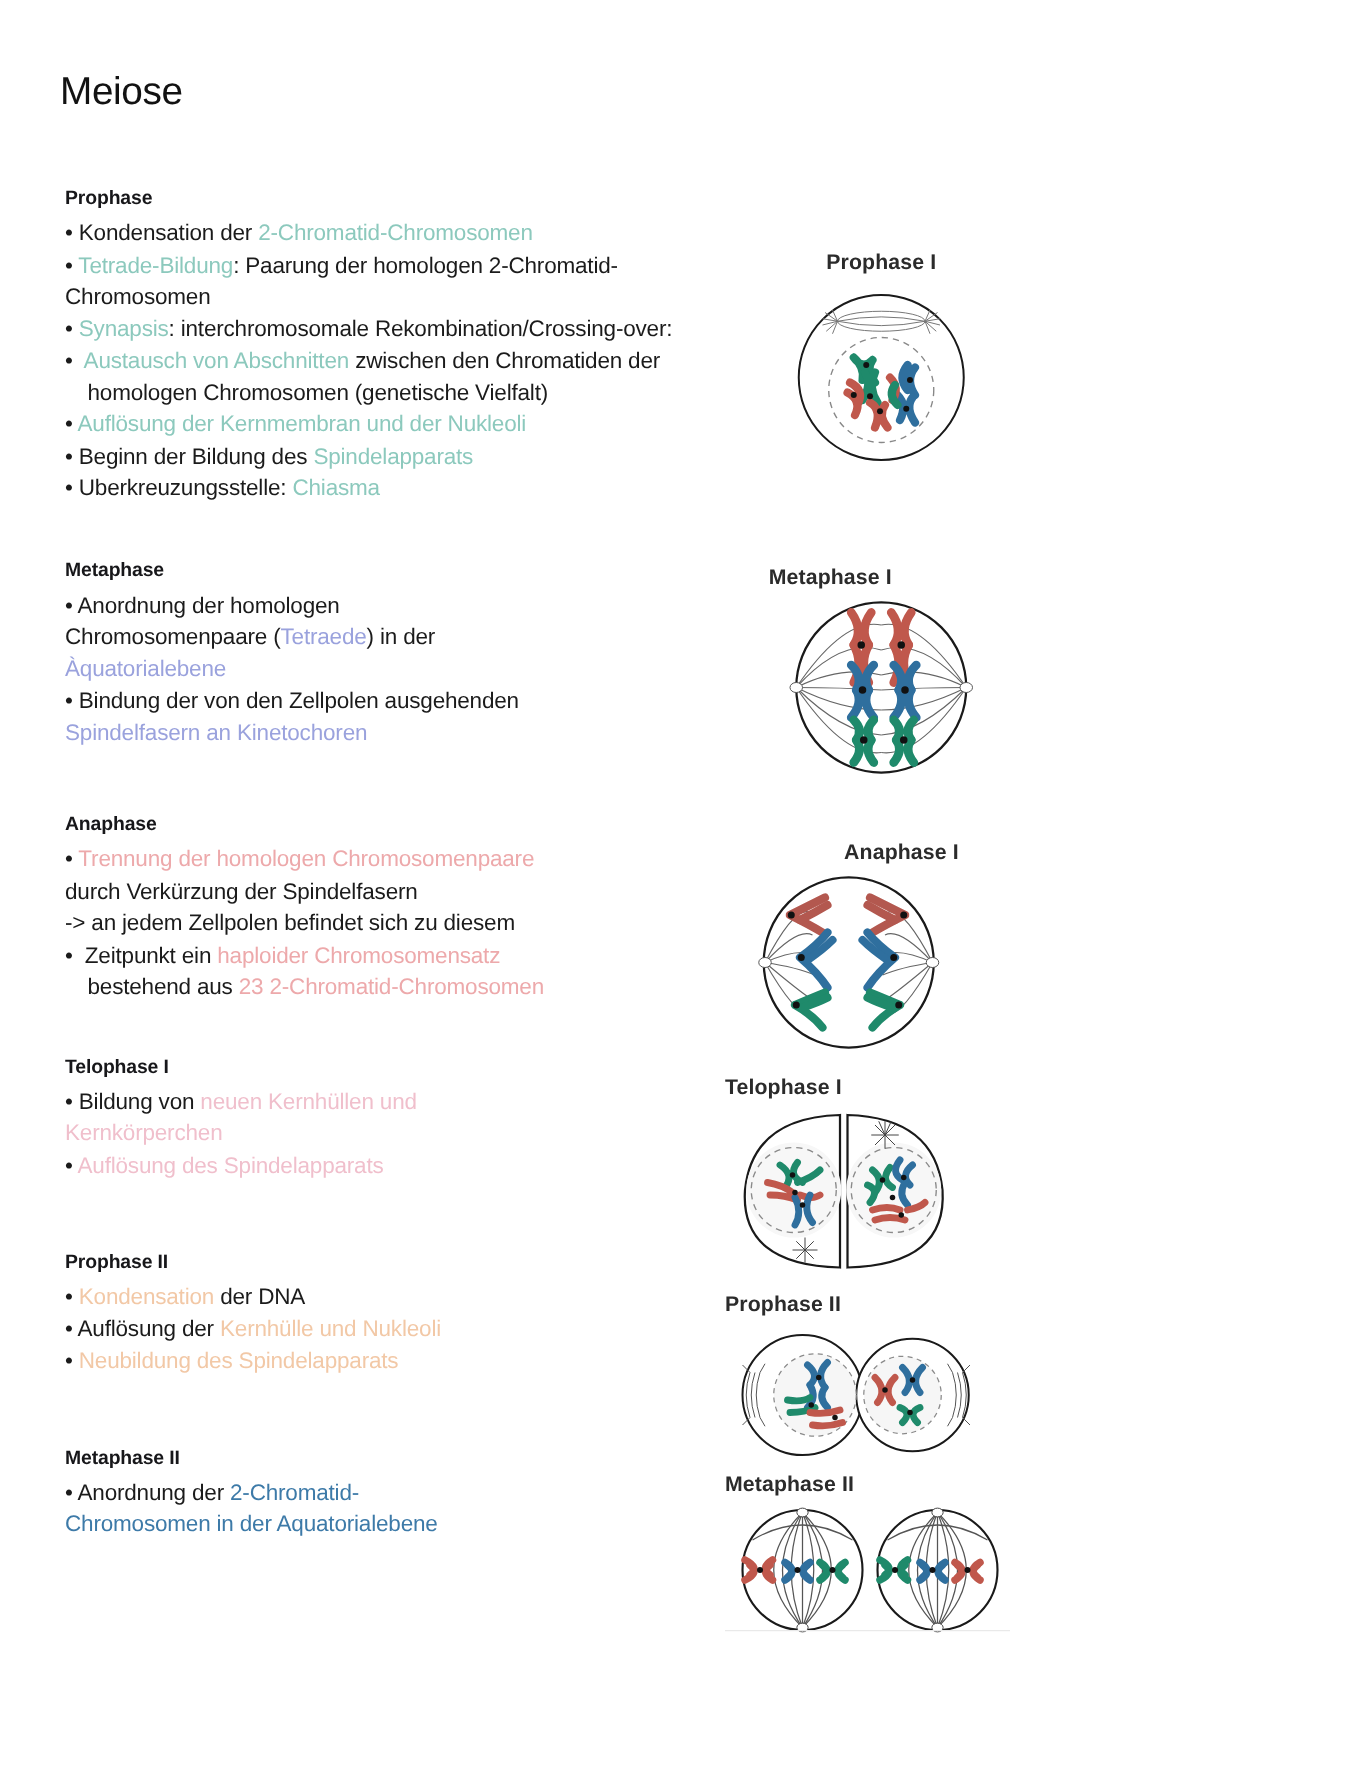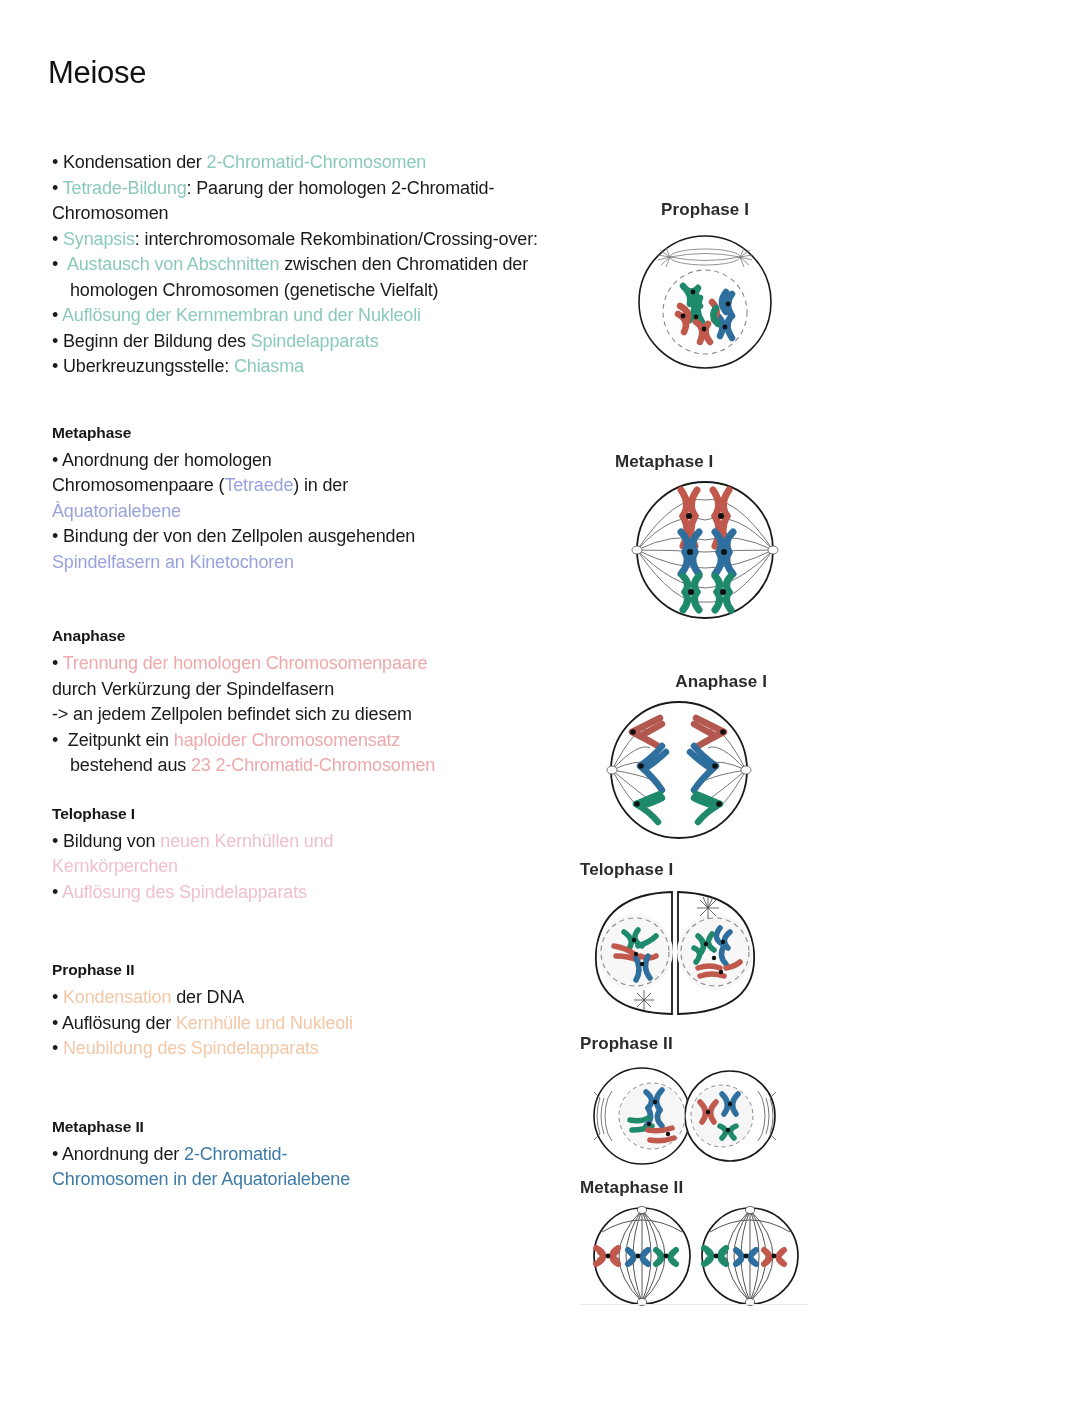--- a/index.html
+++ b/index.html
@@ -89,41 +89,42 @@
 </head>
 <body>
 
 <div class="page">
 
   <div class="doc-title">Meiose</div>
 
   <div class="text-col">
 
     <div class="section" style="margin-bottom:44px;">
+      <div class="sec-head">Prophase</div>
       <div class="line"><span>• Kondensation der </span><span class="hl-teal">2-Chromatid-Chromosomen</span></div>
       <div class="line"><span>• </span><span class="hl-teal">Tetrade-Bildung</span><span>: Paarung der homologen 2-Chromatid-</span></div>
       <div class="line"><span>Chromosomen</span></div>
       <div class="line"><span>• </span><span class="hl-teal">Synapsis</span><span>: interchromosomale Rekombination/Crossing-over:</span></div>
       <div class="line"><span>•  </span><span class="hl-teal">Austausch von Abschnitten</span><span> zwischen den Chromatiden der</span></div>
       <div class="line indent"><span>homologen Chromosomen (genetische Vielfalt)</span></div>
       <div class="line"><span>• </span><span class="hl-teal">Auflösung der Kernmembran und der Nukleoli</span></div>
       <div class="line"><span>• Beginn der Bildung des </span><span class="hl-teal">Spindelapparats</span></div>
       <div class="line"><span>• Uberkreuzungsstelle: </span><span class="hl-teal">Chiasma</span></div>
     </div>
 
     <div class="section" style="margin-bottom:52px;">
       <div class="sec-head">Metaphase</div>
       <div class="line"><span>• Anordnung der homologen</span></div>
       <div class="line"><span>Chromosomenpaare (</span><span class="hl-violet">Tetraede</span><span>) in der</span></div>
       <div class="line"><span class="hl-violet">Àquatorialebene</span></div>
       <div class="line"><span>• Bindung der von den Zellpolen ausgehenden</span></div>
       <div class="line"><span class="hl-violet">Spindelfasern an Kinetochoren</span></div>
     </div>
 
-    <div class="section" style="margin-bottom:26px;">
+    <div class="section" style="margin-bottom:42px;">
       <div class="sec-head">Anaphase</div>
       <div class="line"><span>• </span><span class="hl-rose">Trennung der homologen Chromosomenpaare</span></div>
       <div class="line"><span>durch Verkürzung der Spindelfasern</span></div>
       <div class="line"><span>-&gt; an jedem Zellpolen befindet sich zu diesem</span></div>
       <div class="line"><span>•  Zeitpunkt ein </span><span class="hl-rose">haploider Chromosomensatz</span></div>
       <div class="line indent"><span>bestehend aus </span><span class="hl-rose">23 2-Chromatid-Chromosomen</span></div>
     </div>
 
     <div class="section" style="margin-bottom:56px;">
       <div class="sec-head">Telophase I</div>

